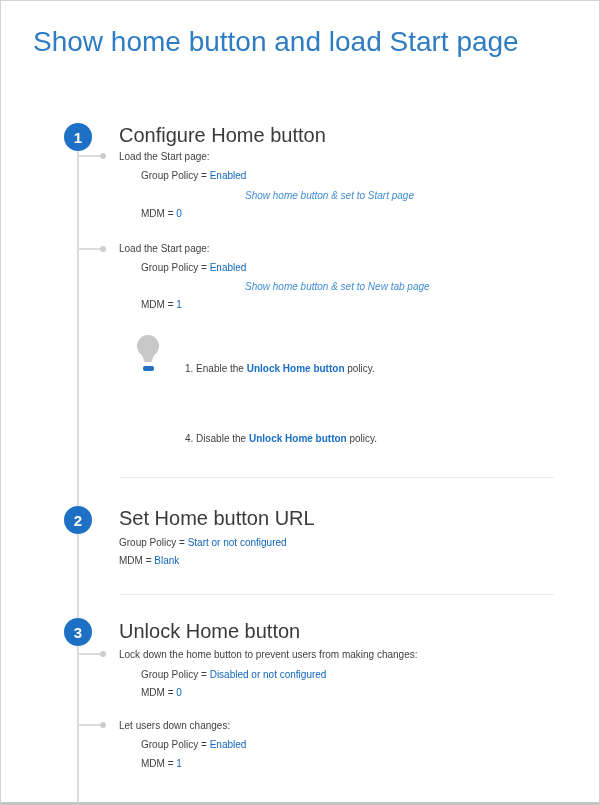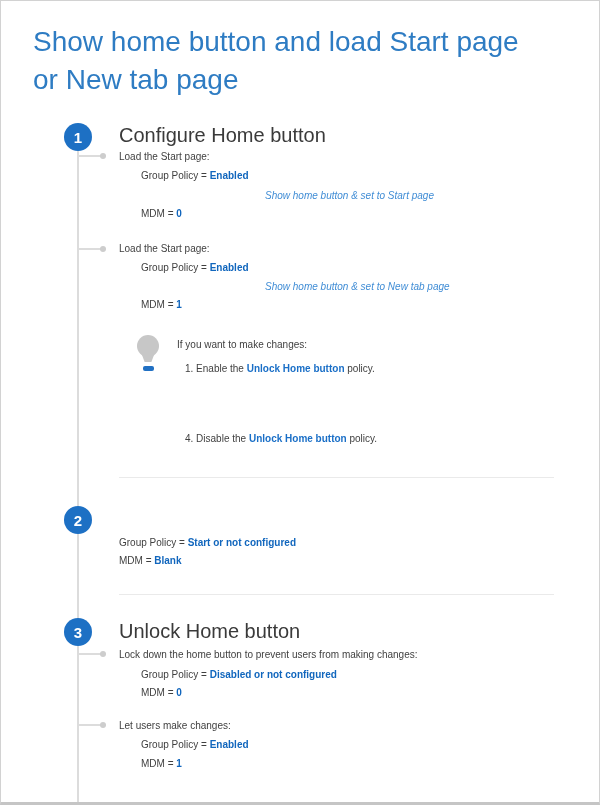--- a/index.html
+++ b/index.html
@@ -35,39 +35,38 @@
 
   .heading {
     position:absolute; left:118px;
     font-size:20px; line-height:26px; color:#3a3a3a; white-space:nowrap;
   }
 
   .row {
     position:absolute; font-size:10px; line-height:19px;
     color:#3f3f3f; white-space:nowrap;
   }
-  .val { color:#1166bd; font-weight:700; }
-  .note { color:#3f8cd5; font-style:italic;margin-left:20px; }
+  .val { color:#1166bd; font-weight:400; }
+  .note { color:#3f8cd5; font-style:italic; }
   .plink { color:#1a6fc7; font-weight:700; }
 
   
   .bulb { position:absolute; left:135px; top:334px; width:24px; height:40px; }
   .bulb-globe { width:22px; height:22px; border-radius:50%; background:#c7c7c7; margin:0 auto; }
   .bulb-neck { width:12px; height:7px; background:#c7c7c7; margin:-2px auto 0;
                clip-path:polygon(0 0,100% 0,78% 100%,22% 100%); }
   .bulb-base { width:11px; height:5px; background:#2170c3; border-radius:2px; margin:4px auto 0; }
 </style>
 </head>
 <body>
 
 <div class="page">
 
   <div class="title">
     <div>Show home button and load Start page</div>
-    <div>or New tab page</div>
   </div>
 
   <div class="vline"></div>
   <div class="branch" style="top:154px"></div>
   <div class="dot" style="top:152px"></div>
   <div class="branch" style="top:247px"></div>
   <div class="dot" style="top:245px"></div>
   <div class="branch" style="top:652px"></div>
   <div class="dot" style="top:650px"></div>
   <div class="branch" style="top:723px"></div>
@@ -89,36 +88,36 @@
   <div class="row" style="left:118px;top:238px">Load the Start page:</div>
   <div class="row" style="left:140px;top:257px"><span>Group Policy = </span><span class="val">Enabled</span></div>
   <div class="row note" style="left:244px;top:276px">Show home button &amp; set to New tab page</div>
   <div class="row" style="left:140px;top:294px"><span>MDM = </span><span class="val">1</span></div>
 
   <div class="bulb">
     <div class="bulb-globe"></div>
     <div class="bulb-neck"></div>
     <div class="bulb-base"></div>
   </div>
-  <div class="row" style="left:176px;top:334px">If you want to make changes:</div>
   <div class="row" style="left:184px;top:358px"><span>1. Enable the </span><span class="plink">Unlock Home button</span><span> policy.</span></div>
   <div class="row" style="left:184px;top:428px"><span>4. Disable the </span><span class="plink">Unlock Home button</span><span> policy.</span></div>
 
   <div class="circle" style="top:505px">
     <span>2</span>
   </div>
+  <div class="heading" style="top:504px">Set Home button URL</div>
   <div class="row" style="left:118px;top:532px"><span>Group Policy = </span><span class="val">Start or not configured</span></div>
   <div class="row" style="left:118px;top:550px"><span>MDM = </span><span class="val">Blank</span></div>
 
   <div class="circle" style="top:617px">
     <span>3</span>
   </div>
   <div class="heading" style="top:617px">Unlock Home button</div>
 
   <div class="row" style="left:118px;top:644px">Lock down the home button to prevent users from making changes:</div>
   <div class="row" style="left:140px;top:664px"><span>Group Policy = </span><span class="val">Disabled or not configured</span></div>
   <div class="row" style="left:140px;top:682px"><span>MDM = </span><span class="val">0</span></div>
 
-  <div class="row" style="left:118px;top:715px">Let users make changes:</div>
+  <div class="row" style="left:118px;top:715px">Let users down changes:</div>
   <div class="row" style="left:140px;top:734px"><span>Group Policy = </span><span class="val">Enabled</span></div>
   <div class="row" style="left:140px;top:753px"><span>MDM = </span><span class="val">1</span></div>
 
 </div>
 
 </body></html>

